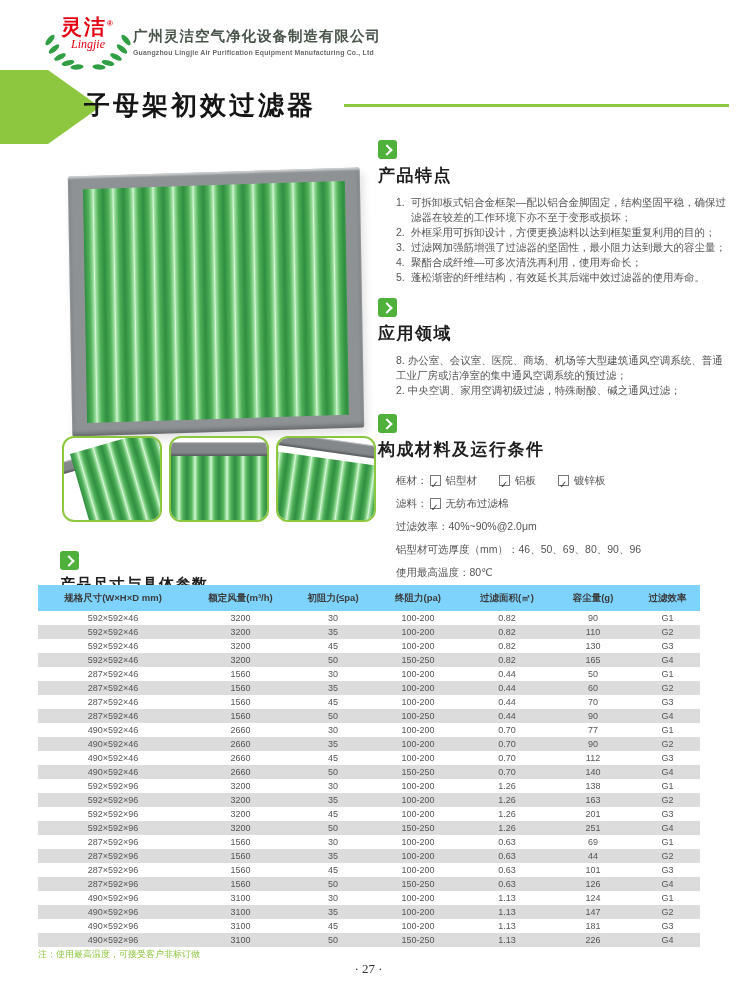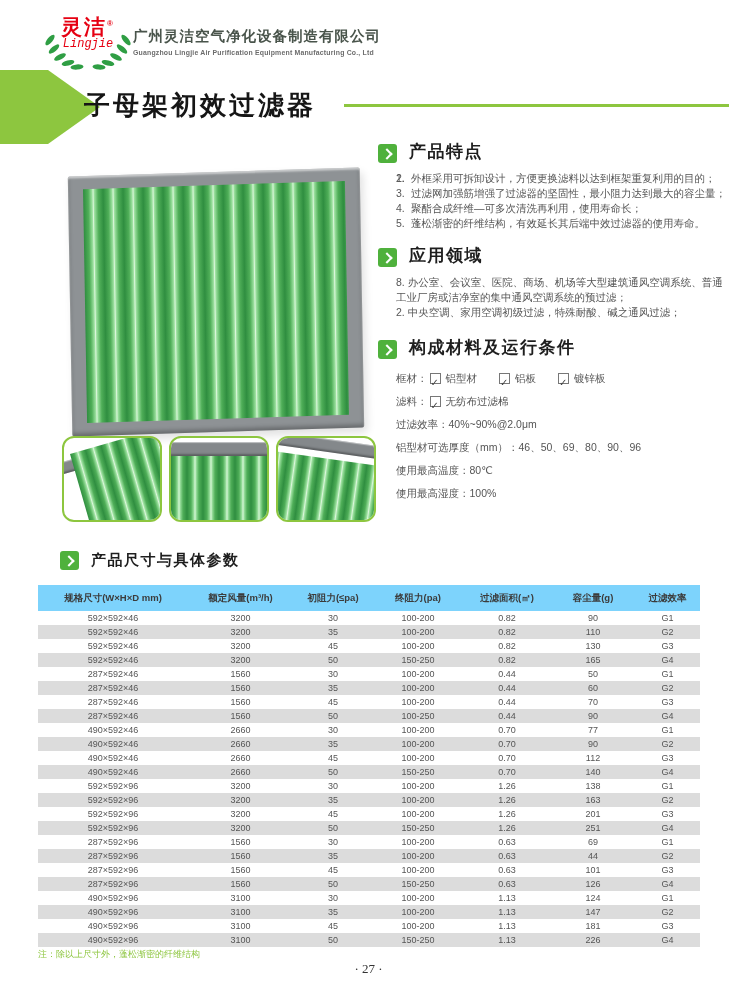--- a/index.html
+++ b/index.html
@@ -7,21 +7,21 @@
        font-family:"Liberation Sans","DejaVu Sans",sans-serif;color:#4a4a4a;}
   .page{position:relative;width:737px;height:1000px;background:#fff;overflow:hidden;}
 
   
   .logo{position:absolute;left:40px;top:12px;width:96px;height:62px;}
   .logo svg{position:absolute;left:0;top:0;}
   .logo-name{position:absolute;left:0;right:0;top:1px;text-align:center;
              color:#e60012;font-weight:bold;font-size:21px;letter-spacing:2px;}
   .logo-name sup{font-size:8px;vertical-align:super;}
   .logo-script{position:absolute;left:0;right:0;top:25px;text-align:center;color:#e60012;
-               font-style:italic;font-size:12px;font-family:Liberation Mono, monospace;}
+               font-style:italic;font-size:12px;font-family:Liberation Serif, serif;}
   .company{position:absolute;left:133px;top:27px;}
   .company-cn{font-size:14.5px;font-weight:bold;color:#49544b;letter-spacing:1px;}
   .company-en{font-size:6.9px;color:#6c6c6c;margin-top:3px;font-weight:bold;letter-spacing:.2px;}
 
   
   .title-chevron{position:absolute;left:0;top:70px;width:100px;height:74px;background:#8dc63f;
                  -webkit-clip-path:polygon(0 0,48% 0,100% 50%,48% 100%,0 100%);
                  clip-path:polygon(0 0,48% 0,100% 50%,48% 100%,0 100%);}
   .page-title{position:absolute;left:84px;top:88px;margin:0;font-size:26px;font-weight:bold;
               color:#151515;letter-spacing:3px;}
@@ -37,21 +37,21 @@
   .thumbs{position:absolute;left:62px;top:436px;width:316px;display:flex;gap:7px;}
   .thumb{width:100px;height:86px;box-sizing:border-box;border:2px solid #8dc63f;border-radius:12px;
          overflow:hidden;background:#fff;position:relative;}
   .thumb .p{position:absolute;
             background:repeating-linear-gradient(90deg,#2f8e40 0px,#4fae58 4px,#9fe2a2 7px,#dcf6dc 8px,#9fe2a2 9px,#4fae58 12px,#2f8e40 16px);}
   .thumb .bar{position:absolute;background:#84888b;border-radius:3px;
               box-shadow:inset 0 1px 1px rgba(255,255,255,.5),inset 0 -2px 2px rgba(0,0,0,.3);}
 
   
   .right-col{position:absolute;left:378px;top:140px;width:354px;}
-  .sec-head{display:flex;align-items:flex-end;gap:12px;margin:0 0 8px 0;}
+  .sec-head{display:flex;align-items:flex-start;gap:5px;margin:0 0 8px 0;flex-direction:column;}
   .sec-square{width:19px;height:19px;background:#4fb13c;border-radius:3px;flex:0 0 auto;
               display:flex;align-items:center;justify-content:center;}
   .chev{width:6px;height:6px;border-right:2.5px solid #fff;border-top:2.5px solid #fff;
         transform:rotate(45deg);margin-left:-2px;}
   .sec-title{font-size:17px;font-weight:bold;color:#1e1e1e;letter-spacing:1.5px;}
   .feat-list,.app-list{margin:0 0 13px 18px;padding:0;list-style:none;width:332px;
             font-size:10.5px;line-height:15px;color:#555;}
   .feat-item{position:relative;padding-left:15px;}
   .feat-item .num{position:absolute;left:0;top:0;}
   .app-item{margin:0;}
@@ -127,21 +127,21 @@
 
   <div class="right-col">
 
     <div class="sec-head">
       <span class="sec-square">
           <span class="chev"></span>
         </span>
       <span class="sec-title">产品特点</span>
     </div>
     <ul class="feat-list">
-        <li class="feat-item"><span class="num">1.</span></li>
+        <li class="feat-item"><span class="num">1.</span><span class="txt">可拆卸板式铝合金框架—配以铝合金脚固定，结构坚固平稳，确保过滤器在较差的工作环境下亦不至于变形或损坏；</span></li>
         <li class="feat-item"><span class="num">2.</span><span class="txt">外框采用可拆卸设计，方便更换滤料以达到框架重复利用的目的；</span></li>
         <li class="feat-item"><span class="num">3.</span><span class="txt">过滤网加强筋增强了过滤器的坚固性，最小阻力达到最大的容尘量；</span></li>
         <li class="feat-item"><span class="num">4.</span><span class="txt">聚酯合成纤维—可多次清洗再利用，使用寿命长；</span></li>
         <li class="feat-item"><span class="num">5.</span><span class="txt">蓬松渐密的纤维结构，有效延长其后端中效过滤器的使用寿命。</span></li>
       </ul>
 
     <div class="sec-head">
       <span class="sec-square">
           <span class="chev"></span>
         </span>
@@ -432,17 +432,17 @@
           <td>490×592×96</td>
           <td>3100</td>
           <td>50</td>
           <td>150-250</td>
           <td>1.13</td>
           <td>226</td>
           <td>G4</td>
         </tr>
       </tbody>
   </table>
-  <div class="note">注：除以上尺寸外，蓬松渐密的纤维结构</div>
+  <div class="note">注：使用最高温度，可接受客户非标订做</div>
 
   <div class="page-num">· 27 ·</div>
 
 </div>
 
 </body></html>

